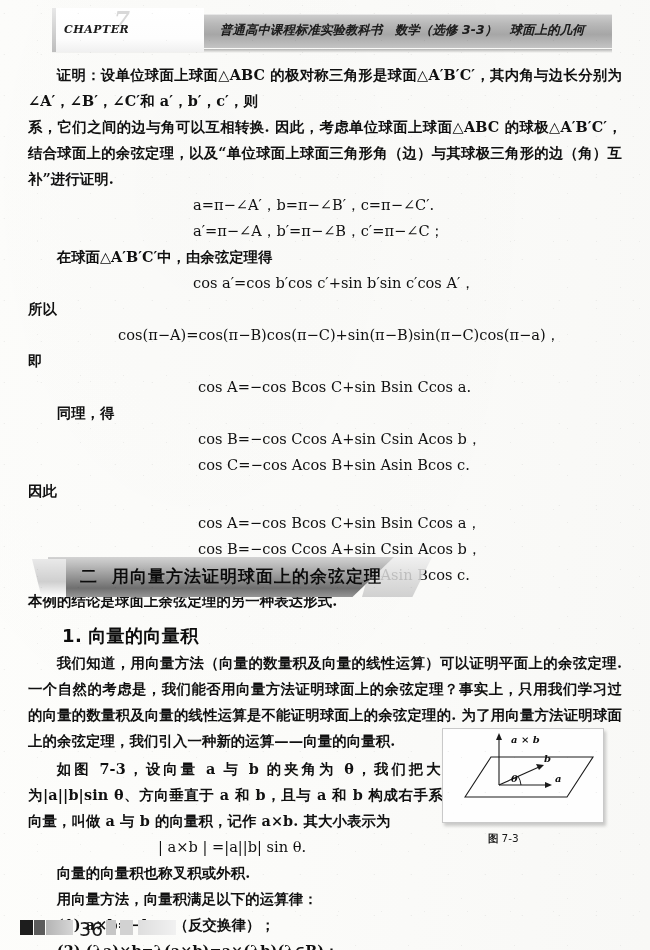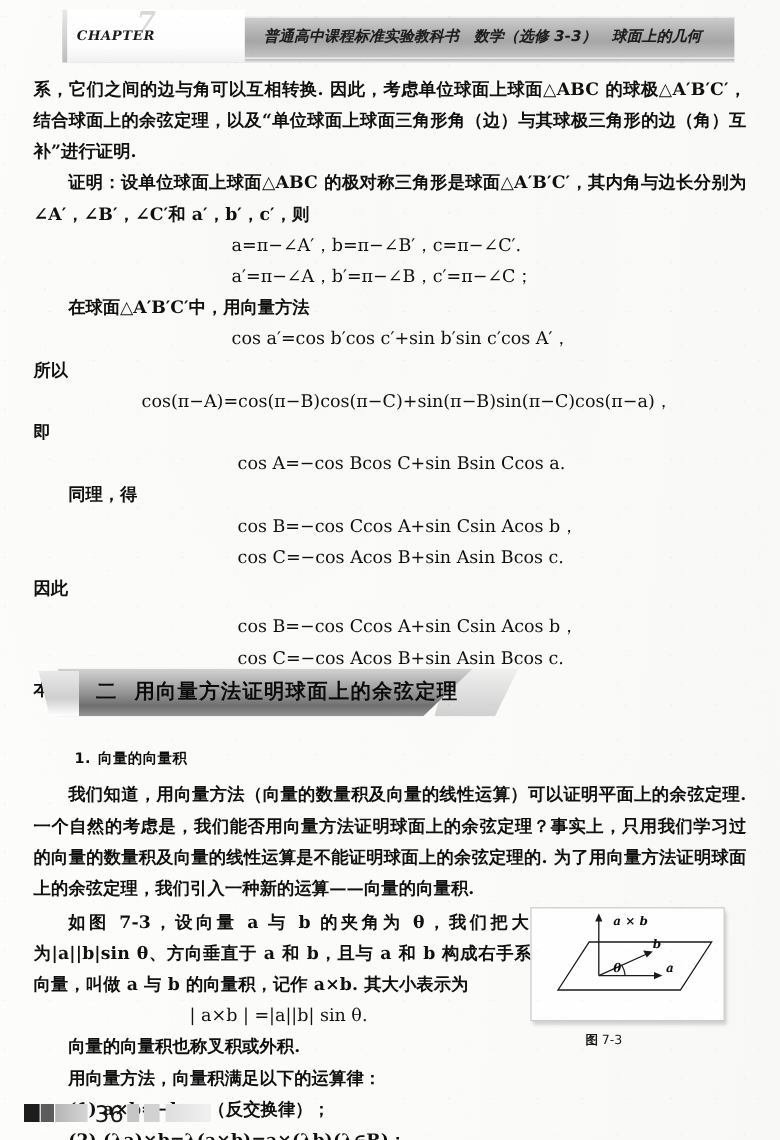--- a/index.html
+++ b/index.html
@@ -167,37 +167,37 @@
     text-shadow: 0 0 1px rgba(255,255,255,0.25);
   }
   .sec-num { margin-right: 14px; }
 
   
   .subsec {
     position: absolute;
     left: 62px; top: 624px;
     font-family: "DejaVu Sans", "Liberation Sans", sans-serif;
     font-weight: bold;
-    font-size: 12px;
+    font-size: 18px;
     color: #0d0d0d;
     letter-spacing: .4px;
   }
   .subsec .sn { margin-right: 6px; }
 
   .lower-col {
     position: absolute;
     left: 28px; top: 650px;
     width: 594px;
   }
   .narrow-col { width: 430px; }
 
   
   .figure {
     position: absolute;
-    left: 442px; top: 756px;
+    left: 442px; top: 728px;
     width: 170px; height: 120px;
   }
   .fig-box {
     position: absolute;
     left: 0; top: 0;
     width: 160px; height: 93px;
     border: 1px solid #c9c9c9;
     background: #fefefe;
     box-shadow: 2px 3px 3px rgba(80,80,80,0.28);
   }
@@ -257,35 +257,36 @@
 
   <div class="header">
     <div class="hdr-band"></div>
     <div class="hdr-white"></div>
     <div class="chapter-num">7</div>
     <div class="chapter-word">CHAPTER</div>
     <div class="hdr-title">普通高中课程标准实验教科书　数学（选修 3-3）　球面上的几何</div>
   </div>
 
   <div class="body-col">
+    <p class="para indent">证明：设单位球面上球面△ABC 的极对称三角形是球面△A′B′C′，其内角与边长分别为∠A′，∠B′，∠C′和 a′，b′，c′，则</p>
     <p class="para">系，它们之间的边与角可以互相转换. 因此，考虑单位球面上球面△ABC 的球极△A′B′C′，结合球面上的余弦定理，以及“单位球面上球面三角形角（边）与其球极三角形的边（角）互补”进行证明.</p>
-    <p class="para indent">证明：设单位球面上球面△ABC 的极对称三角形是球面△A′B′C′，其内角与边长分别为∠A′，∠B′，∠C′和 a′，b′，c′，则</p>
     <div class="eq center-mid">a=π−∠A′，b=π−∠B′，c=π−∠C′.</div>
     <div class="eq center-mid">a′=π−∠A，b′=π−∠B，c′=π−∠C；</div>
-    <div class="lead ind">在球面△A′B′C′中，用向量方法</div>
+    <div class="lead ind">在球面△A′B′C′中，由余弦定理得</div>
     <div class="eq center-mid">cos a′=cos b′cos c′+sin b′sin c′cos A′，</div>
     <div class="lead">所以</div>
     <div class="eq center-wide">cos(π−A)=cos(π−B)cos(π−C)+sin(π−B)sin(π−C)cos(π−a)，</div>
     <div class="lead">即</div>
     <div class="eq center-ish">cos A=−cos Bcos C+sin Bsin Ccos a.</div>
     <div class="lead ind">同理，得</div>
     <div class="eq center-ish">cos B=−cos Ccos A+sin Csin Acos b，</div>
     <div class="eq center-ish">cos C=−cos Acos B+sin Asin Bcos c.</div>
     <div class="lead">因此</div>
     <div class="sp6"></div>
+    <div class="eq center-ish">cos A=−cos Bcos C+sin Bsin Ccos a，</div>
     <div class="eq center-ish">cos B=−cos Ccos A+sin Csin Acos b，</div>
     <div class="eq center-ish">cos C=−cos Acos B+sin Asin Bcos c.</div>
     <p class="para">本例的结论是球面上余弦定理的另一种表达形式.</p>
   </div>
 
   <div class="sec-banner">
     <div class="sec-arrow"></div>
     <div class="sec-fill"></div>
     <div class="sec-tab"></div>
     <div class="sec-text">

